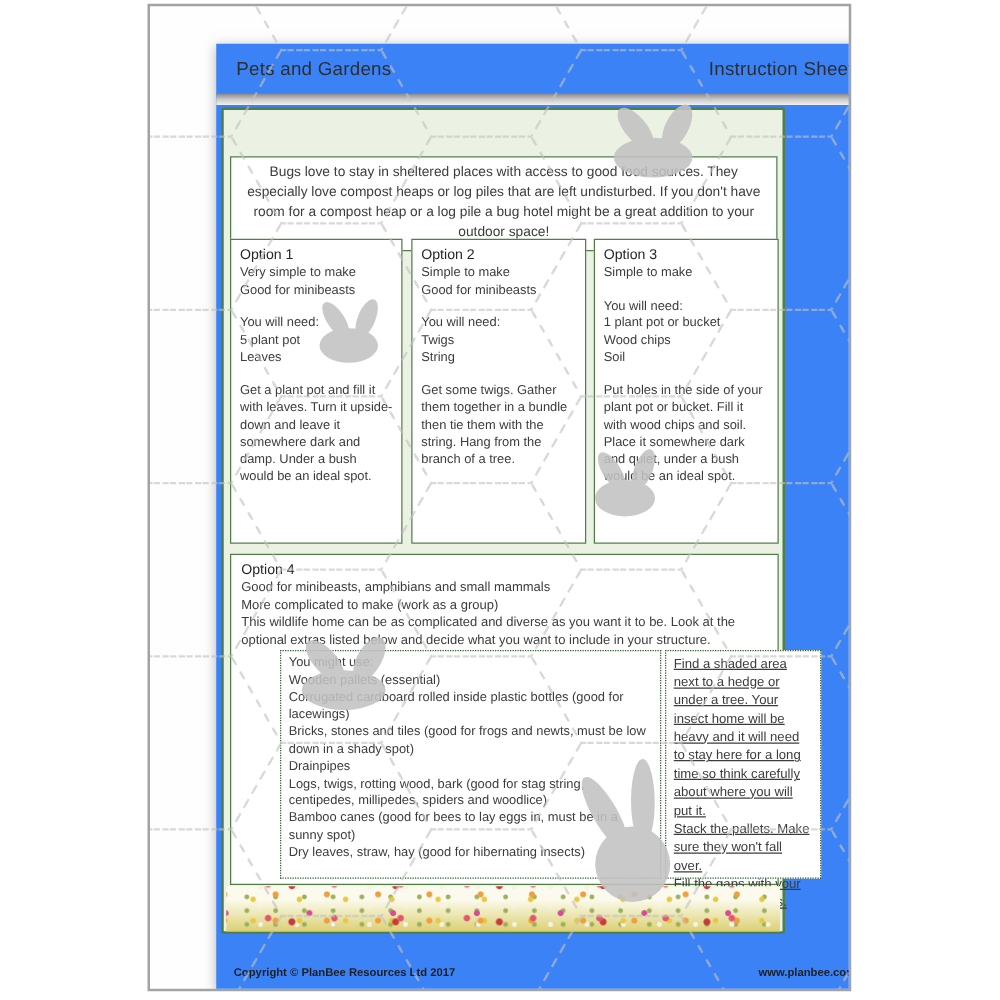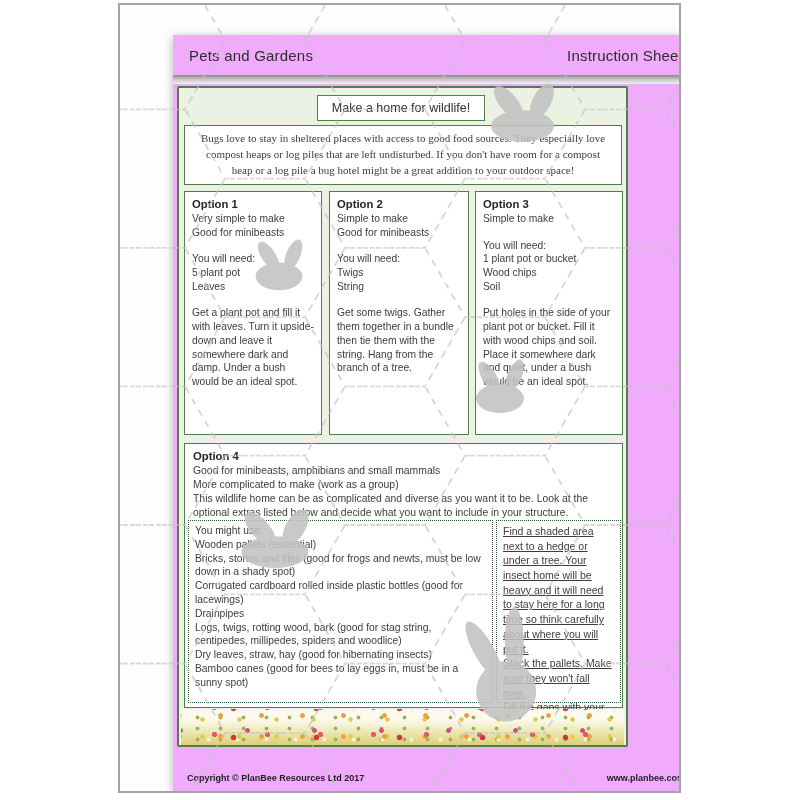--- a/index.html
+++ b/index.html
@@ -7,21 +7,21 @@
     width:800px;height:800px;background:#ffffff;position:relative;overflow:hidden;
     font-family:"Liberation Sans", sans-serif;color:#3c3c3c;
   }
   .frame{
     position:absolute;left:118px;top:3px;width:563px;height:790px;
     border:2px solid #a3a3a3;background:#fefefe;box-sizing:border-box;overflow:hidden;
   }
   .hex{position:absolute;left:0;top:0;opacity:.62;pointer-events:none;z-index:60;}
   .hex polygon{fill:none;stroke:#c2c2c2;stroke-width:1.8;stroke-dasharray:5 8;}
   .page{
-    position:absolute;left:53px;top:30px;width:526px;height:757px;background:#f0abfc;
+    position:absolute;left:53px;top:30px;width:526px;height:757px;background:#3b82f6;
     box-shadow:0 2px 9px rgba(110,110,110,.5);z-index:5;
   }
   .pageheader{
     position:absolute;left:0;top:0;width:100%;height:40px;display:flex;align-items:center;
     justify-content:space-between;box-sizing:border-box;padding:0 16px;
     font-size:15px;color:#2e2e2e;letter-spacing:.2px;
   }
   .hdr-shadow{
     position:absolute;left:0;top:40px;width:100%;height:9px;
     background:linear-gradient(#8a8a8a,#c9c9c9 50%,#f1f1f1);
@@ -30,40 +30,41 @@
     position:absolute;left:4px;top:51px;width:451px;height:661px;box-sizing:border-box;
     border:2px solid #4f7f47;background:#ecf2e3;border-radius:2px;
   }
   .titlebox{
     position:absolute;left:138px;top:7px;width:166px;height:24px;line-height:24px;
     background:#ffffff;border:1px solid #4f7f47;text-align:center;font-size:12.5px;color:#2f2f2f;
   }
   .introbox{
     position:absolute;left:5px;top:37px;width:438px;box-sizing:border-box;
     background:#ffffff;border:1px solid #4f7f47;text-align:center;
-    font-size:11px;line-height:1.45;padding:5px 10px;color:#3c3c3c;font-family:Liberation Serif, serif;
+    font-size:11px;line-height:1.45;padding:5px 10px;color:#3c3c3c;
   }
   .opt{
     position:absolute;top:103px;height:244px;box-sizing:border-box;background:#ffffff;
     border:1.5px solid #4f7f47;font-size:10.3px;line-height:1.33;padding:5px 7px;
   }
   .opt1{left:5px;width:138px;}
   .opt2{left:150px;width:140px;}
   .opt3{left:296px;width:148px;}
-  .opt-h{margin:0;font-size:11.3px;font-weight:bold;color:#262626;}
+  .opt-h{margin:0;font-size:11.3px;font-weight:normal;color:#262626;}
   .gap{height:13px;}
   .opt4{
     position:absolute;left:5px;top:355px;width:439px;height:265px;box-sizing:border-box;
     background:#ffffff;border:1.5px solid #4f7f47;font-size:10.4px;line-height:1.35;
     padding:5px 8px;
   }
   .dotted{
     position:absolute;top:76px;height:183px;box-sizing:border-box;
     border:1.5px dotted #2e5c31;padding:3px 6px;font-size:10.3px;line-height:1.34;
     background:#ffffff;
+    margin-left:36px;
   }
   .dotted.leftbox{left:3px;width:305px;}
   .dotted.rightbox{left:311px;width:125px;font-size:10.5px;line-height:1.4;text-decoration:underline;}
   .flowers{
     position:absolute;left:2px;right:2px;top:621px;height:36px;
     background-color:#fcfaef;
     background-image:
       radial-gradient(circle, #e2576e 0 2.2px, rgba(0,0,0,0) 3px),
       radial-gradient(circle, #ef9f3c 0 2px, rgba(0,0,0,0) 2.8px),
       radial-gradient(circle, #d84a94 0 2px, rgba(0,0,0,0) 2.8px),
@@ -179,21 +180,20 @@
       </defs>
     </svg>
 
     <div class="pageheader">
       <span>Pets and Gardens</span>
       <span>Instruction Sheet</span>
     </div>
     <div class="hdr-shadow"></div>
 
     <div class="panel">
-      <div class="titlebox">Make a home for wildlife!</div>
 
       <div class="introbox">Bugs love to stay in sheltered places with access to good food sources. They especially love compost heaps or log piles that are left undisturbed. If you don't have room for a compost heap or a log pile a bug hotel might be a great addition to your outdoor space!</div>
 
       <section class="opt opt1">
         <h3 class="opt-h">Option 1</h3>
         <div>Very simple to make</div>
         <div>Good for minibeasts</div>
         <div class="gap"></div>
         <div>You will need:</div>
         <div>5 plant pot</div>
@@ -228,26 +228,26 @@
 
       <section class="opt4">
         <h3 class="opt-h">Option 4</h3>
         <div>Good for minibeasts, amphibians and small mammals</div>
         <div>More complicated to make (work as a group)</div>
         <div>This wildlife home can be as complicated and diverse as you want it to be. Look at the optional extras listed below and decide what you want to include in your structure.</div>
 
         <div class="dotted leftbox">
           <div>You might use:</div>
           <div>Wooden pallets (essential)</div>
+          <div>Corrugated cardboard rolled inside plastic bottles (good for lacewings)</div>
           <div>Bricks, stones and tiles (good for frogs and newts, must be low down in a shady spot)</div>
-          <div>Corrugated cardboard rolled inside plastic bottles (good for lacewings)</div>
           <div>Drainpipes</div>
           <div>Logs, twigs, rotting wood, bark (good for stag string, centipedes, millipedes, spiders and woodlice)</div>
+          <div>Bamboo canes (good for bees to lay eggs in, must be in a sunny spot)</div>
           <div>Dry leaves, straw, hay (good for hibernating insects)</div>
-          <div>Bamboo canes (good for bees to lay eggs in, must be in a sunny spot)</div>
         </div>
 
         <div class="dotted rightbox">
           <div>Find a shaded area next to a hedge or under a tree. Your insect home will be heavy and it will need to stay here for a long time so think carefully about where you will put it.</div>
           <div>Stack the pallets. Make sure they won't fall over.</div>
           <div>Fill the gaps with your choice of materials.</div>
         </div>
       </section>
 
       <div class="flowers"></div>

